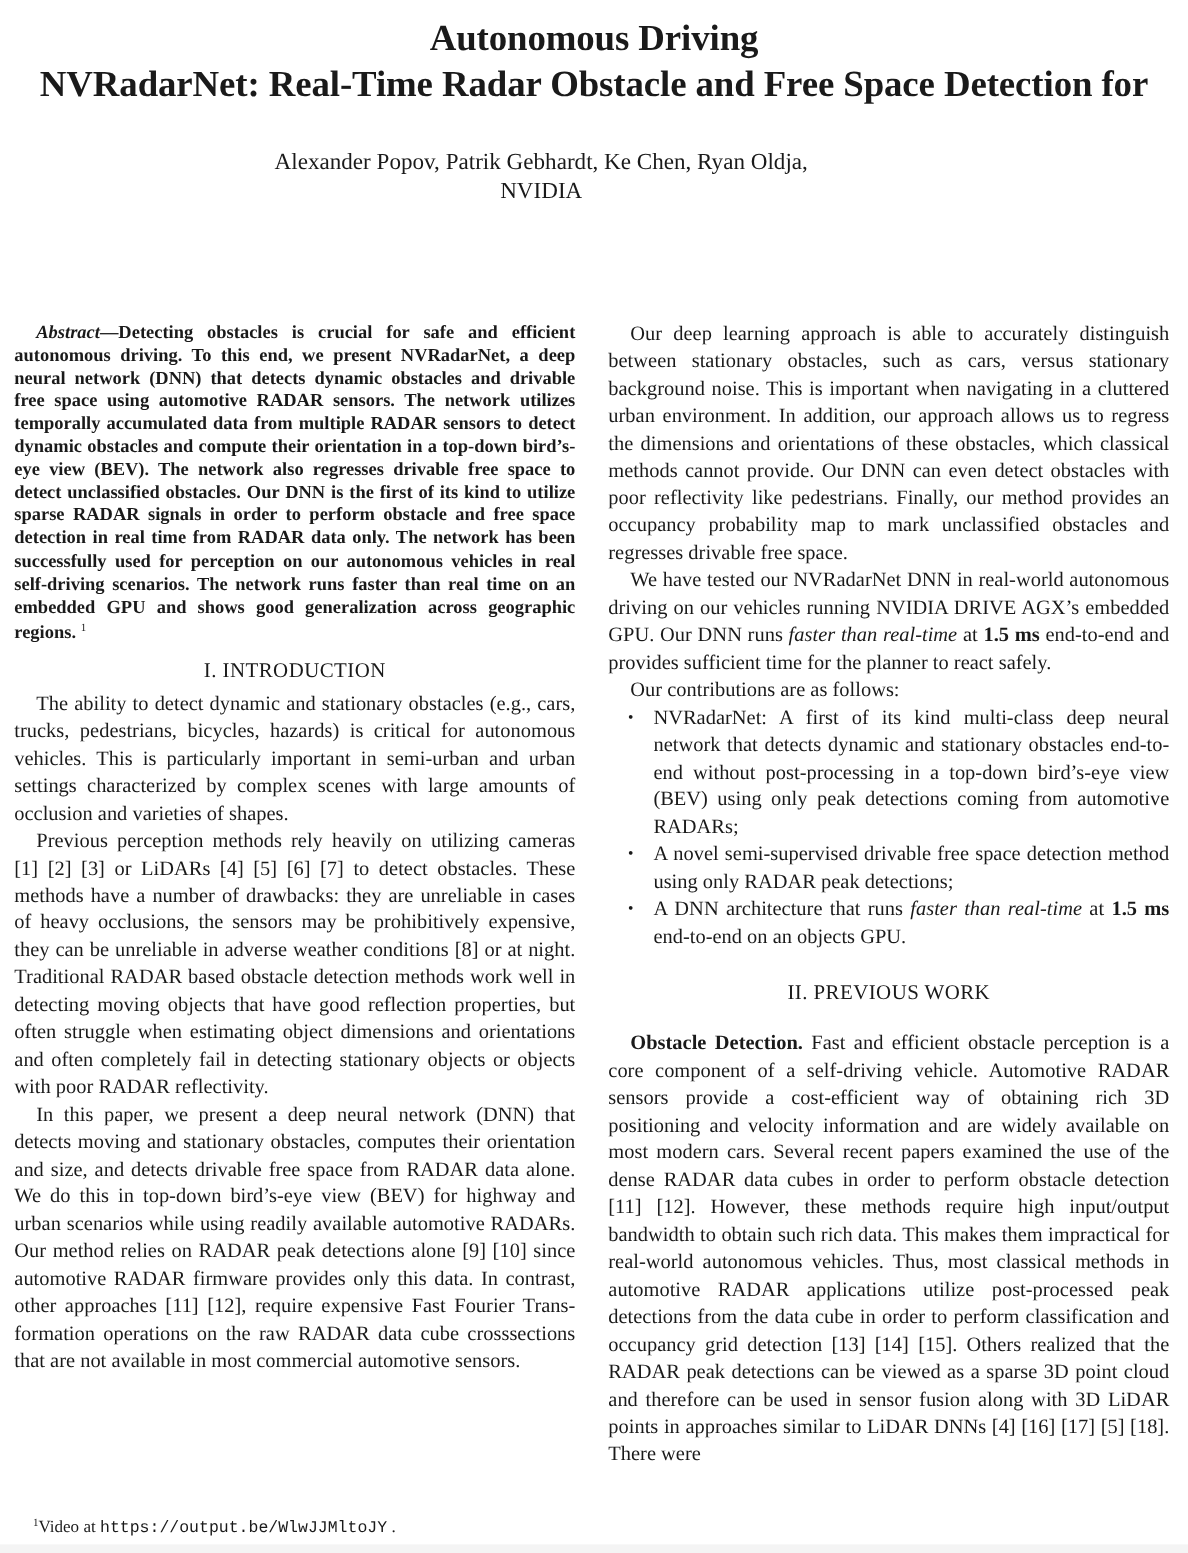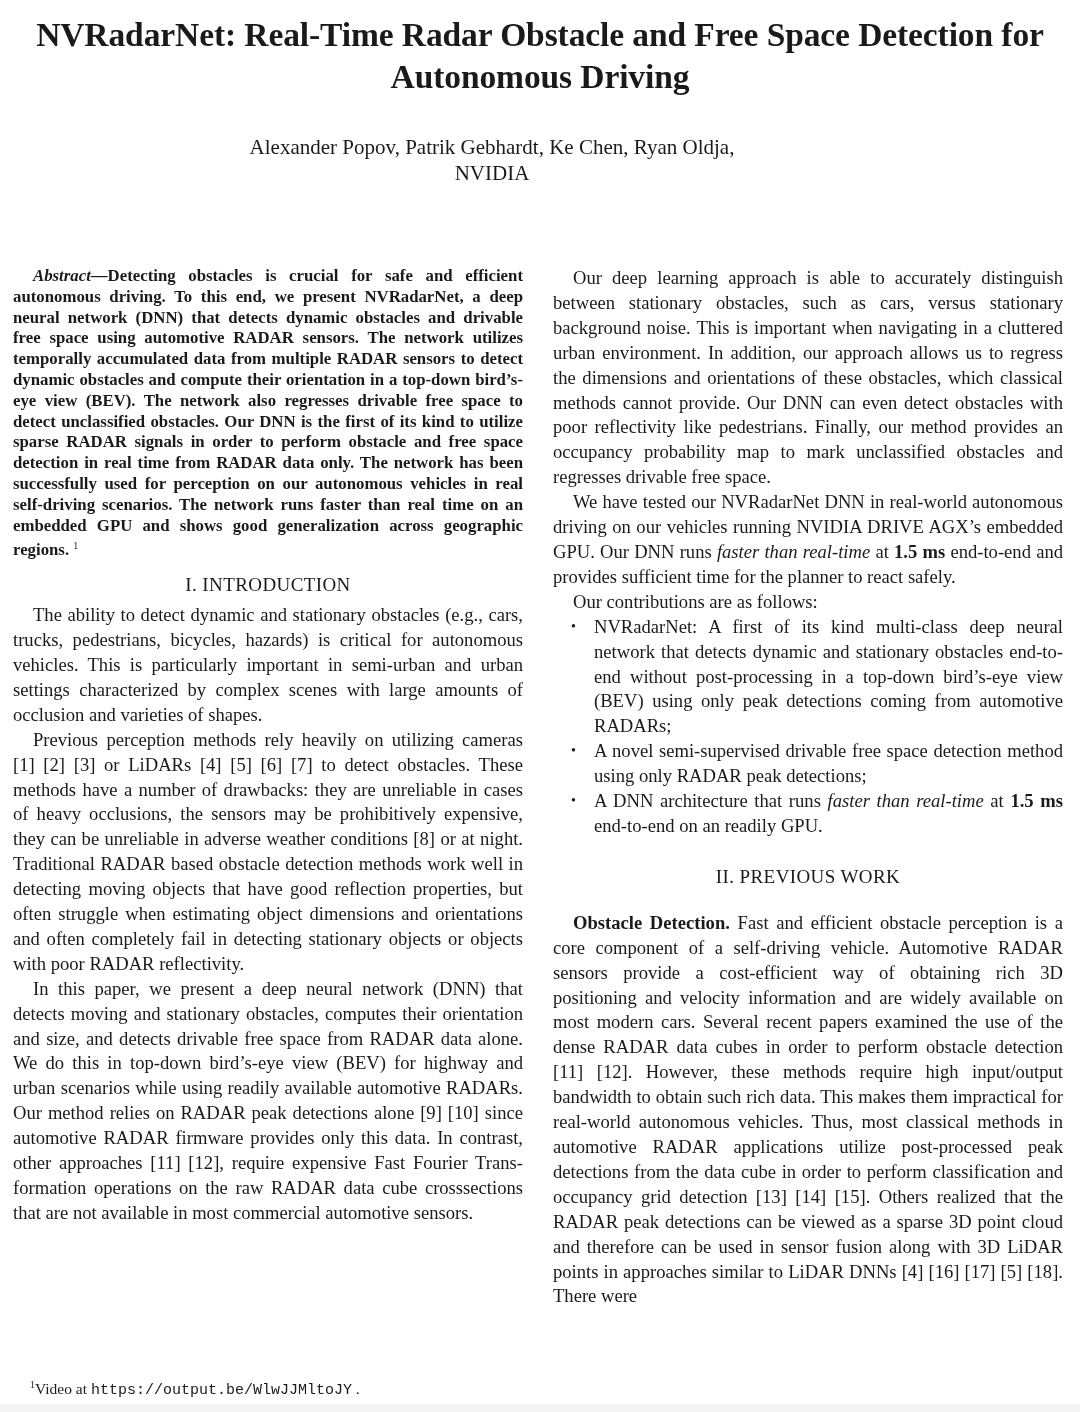--- a/index.html
+++ b/index.html
@@ -9,21 +9,21 @@
   }
   .title {
     position: absolute; left: 0; top: 14px; width: 1080px; text-align: center;
     font-weight: bold; font-size: 33.5px; line-height: 42px; letter-spacing: -0.1px;
   }
   .authors {
     position: absolute; left: 0; top: 134px; width: 984px; text-align: center;
     font-size: 21px; line-height: 26px;
   }
   .col {
-    position: absolute; top: 266px; width: 510px;
+    position: absolute; top: 292px; width: 510px;
     font-size: 18.6px; line-height: 24.9px; text-align: justify; hyphens: manual;
   }
   .col.left { left: 13px; }
   .col.right { left: 553px; font-family: Liberation Serif, serif; }
   p { margin: 0; }
   .indent { text-indent: 20px; }
   .abstract { font-weight: bold; font-size: 16.8px; line-height: 20.8px; text-indent: 20px; }
   .abstract .lab { font-style: italic; }
   .abstract sup { font-weight: normal; font-size: 10px; vertical-align: 6px; }
   .sec-head {
@@ -43,22 +43,22 @@
   b.bold { font-weight: bold; }
   i.it { font-style: italic; }
   .fade {
     position: absolute; left: 0; bottom: 0; width: 1080px; height: 8px; background: #f4f4f4;
   }
 </style>
 </head>
 <body>
 
 <div class="title">
+  <div>Autonomous Driving</div>
   <div>NVRadarNet: Real-Time Radar Obstacle and Free Space Detection for</div>
-  <div>Autonomous Driving</div>
 </div>
 
 <div class="authors">
   <div>Alexander Popov, Patrik Gebhardt, Ke Chen, Ryan Oldja,</div>
   <div>NVIDIA</div>
 </div>
 
 <div class="col left">
   <p class="abstract"><span class="lab">Abstract</span><span>—</span><span>Detecting obstacles is crucial for safe and efficient autonomous driving. To this end, we present NVRadarNet, a deep neural network (DNN) that detects dynamic obstacles and drivable free space using automotive RADAR sensors. The network utilizes temporally accumulated data from multiple RADAR sensors to detect dynamic obstacles and compute their orientation in a top-down bird’s-eye view (BEV). The network also regresses drivable free space to detect unclassified obstacles. Our DNN is the first of its kind to utilize sparse RADAR signals in order to perform obstacle and free space detection in real time from RADAR data only. The network has been successfully used for perception on our autonomous vehicles in real self-driving scenarios. The network runs faster than real time on an embedded GPU and shows good generalization across geographic regions.</span> <sup>1</sup></p>
 
@@ -70,21 +70,21 @@
 </div>
 
 <div class="col right">
   <p class="indent">Our deep learning approach is able to accurately dis­tinguish between stationary obstacles, such as cars, versus stationary background noise. This is important when nav­igating in a cluttered urban environment. In addition, our approach allows us to regress the dimensions and orientations of these obstacles, which classical methods cannot provide. Our DNN can even detect obstacles with poor reflectivity like pedestrians. Finally, our method provides an occupancy probability map to mark unclassified obstacles and regresses drivable free space.</p>
   <p class="indent"><span>We have tested our NVRadarNet DNN in real-world au­tonomous driving on our vehicles running NVIDIA DRIVE AGX’s embedded GPU. Our DNN runs </span><i class="it">faster than real-time</i><span> at </span><b class="bold">1.5 ms</b><span> end-to-end and provides sufficient time for the planner to react safely.</span></p>
   <p class="indent">Our contributions are as follows:</p>
 
   <ul class="contrib">
     <li><span class="bullet">•</span><span>NVRadarNet: A first of its kind multi-class deep neu­ral network that detects dynamic and stationary ob­stacles end-to-end without post-processing in a top-down bird’s-eye view (BEV) using only peak detections coming from automotive RADARs;</span></li>
     <li><span class="bullet">•</span><span>A novel semi-supervised drivable free space detection method using only RADAR peak detections;</span></li>
-    <li><span class="bullet">•</span><span>A DNN architecture that runs </span><i class="it">faster than real-time</i><span> at </span><b class="bold">1.5 ms</b><span> end-to-end on an readily GPU.</span></li>
+    <li><span class="bullet">•</span><span>A DNN architecture that runs </span><i class="it">faster than real-time</i><span> at </span><b class="bold">1.5 ms</b><span> end-to-end on an objects GPU.</span></li>
   </ul>
 
   <div class="sec-head two">II. PREVIOUS WORK</div>
 
   <p class="indent"><b class="bold">Obstacle Detection.</b><span> Fast and efficient obstacle percep­tion is a core component of a self-driving vehicle. Au­tomotive RADAR sensors provide a cost-efficient way of obtaining rich 3D positioning and velocity information and are widely available on most modern cars. Several recent papers examined the use of the dense RADAR data cubes in order to perform obstacle detection [11] [12]. However, these methods require high input/output bandwidth to ob­tain such rich data. This makes them impractical for real-world autonomous vehicles. Thus, most classical methods in automotive RADAR applications utilize post-processed peak detections from the data cube in order to perform classification and occupancy grid detection [13] [14] [15]. Others realized that the RADAR peak detections can be viewed as a sparse 3D point cloud and therefore can be used in sensor fusion along with 3D LiDAR points in approaches similar to LiDAR DNNs [4] [16] [17] [5] [18]. There were</span></p>
 </div>
 
 <div class="footnote"><sup>1</sup><span>Video at </span><span class="mono">https://output.be/WlwJJMltoJY</span><span> .</span></div>
 
 <div class="fade"></div>

